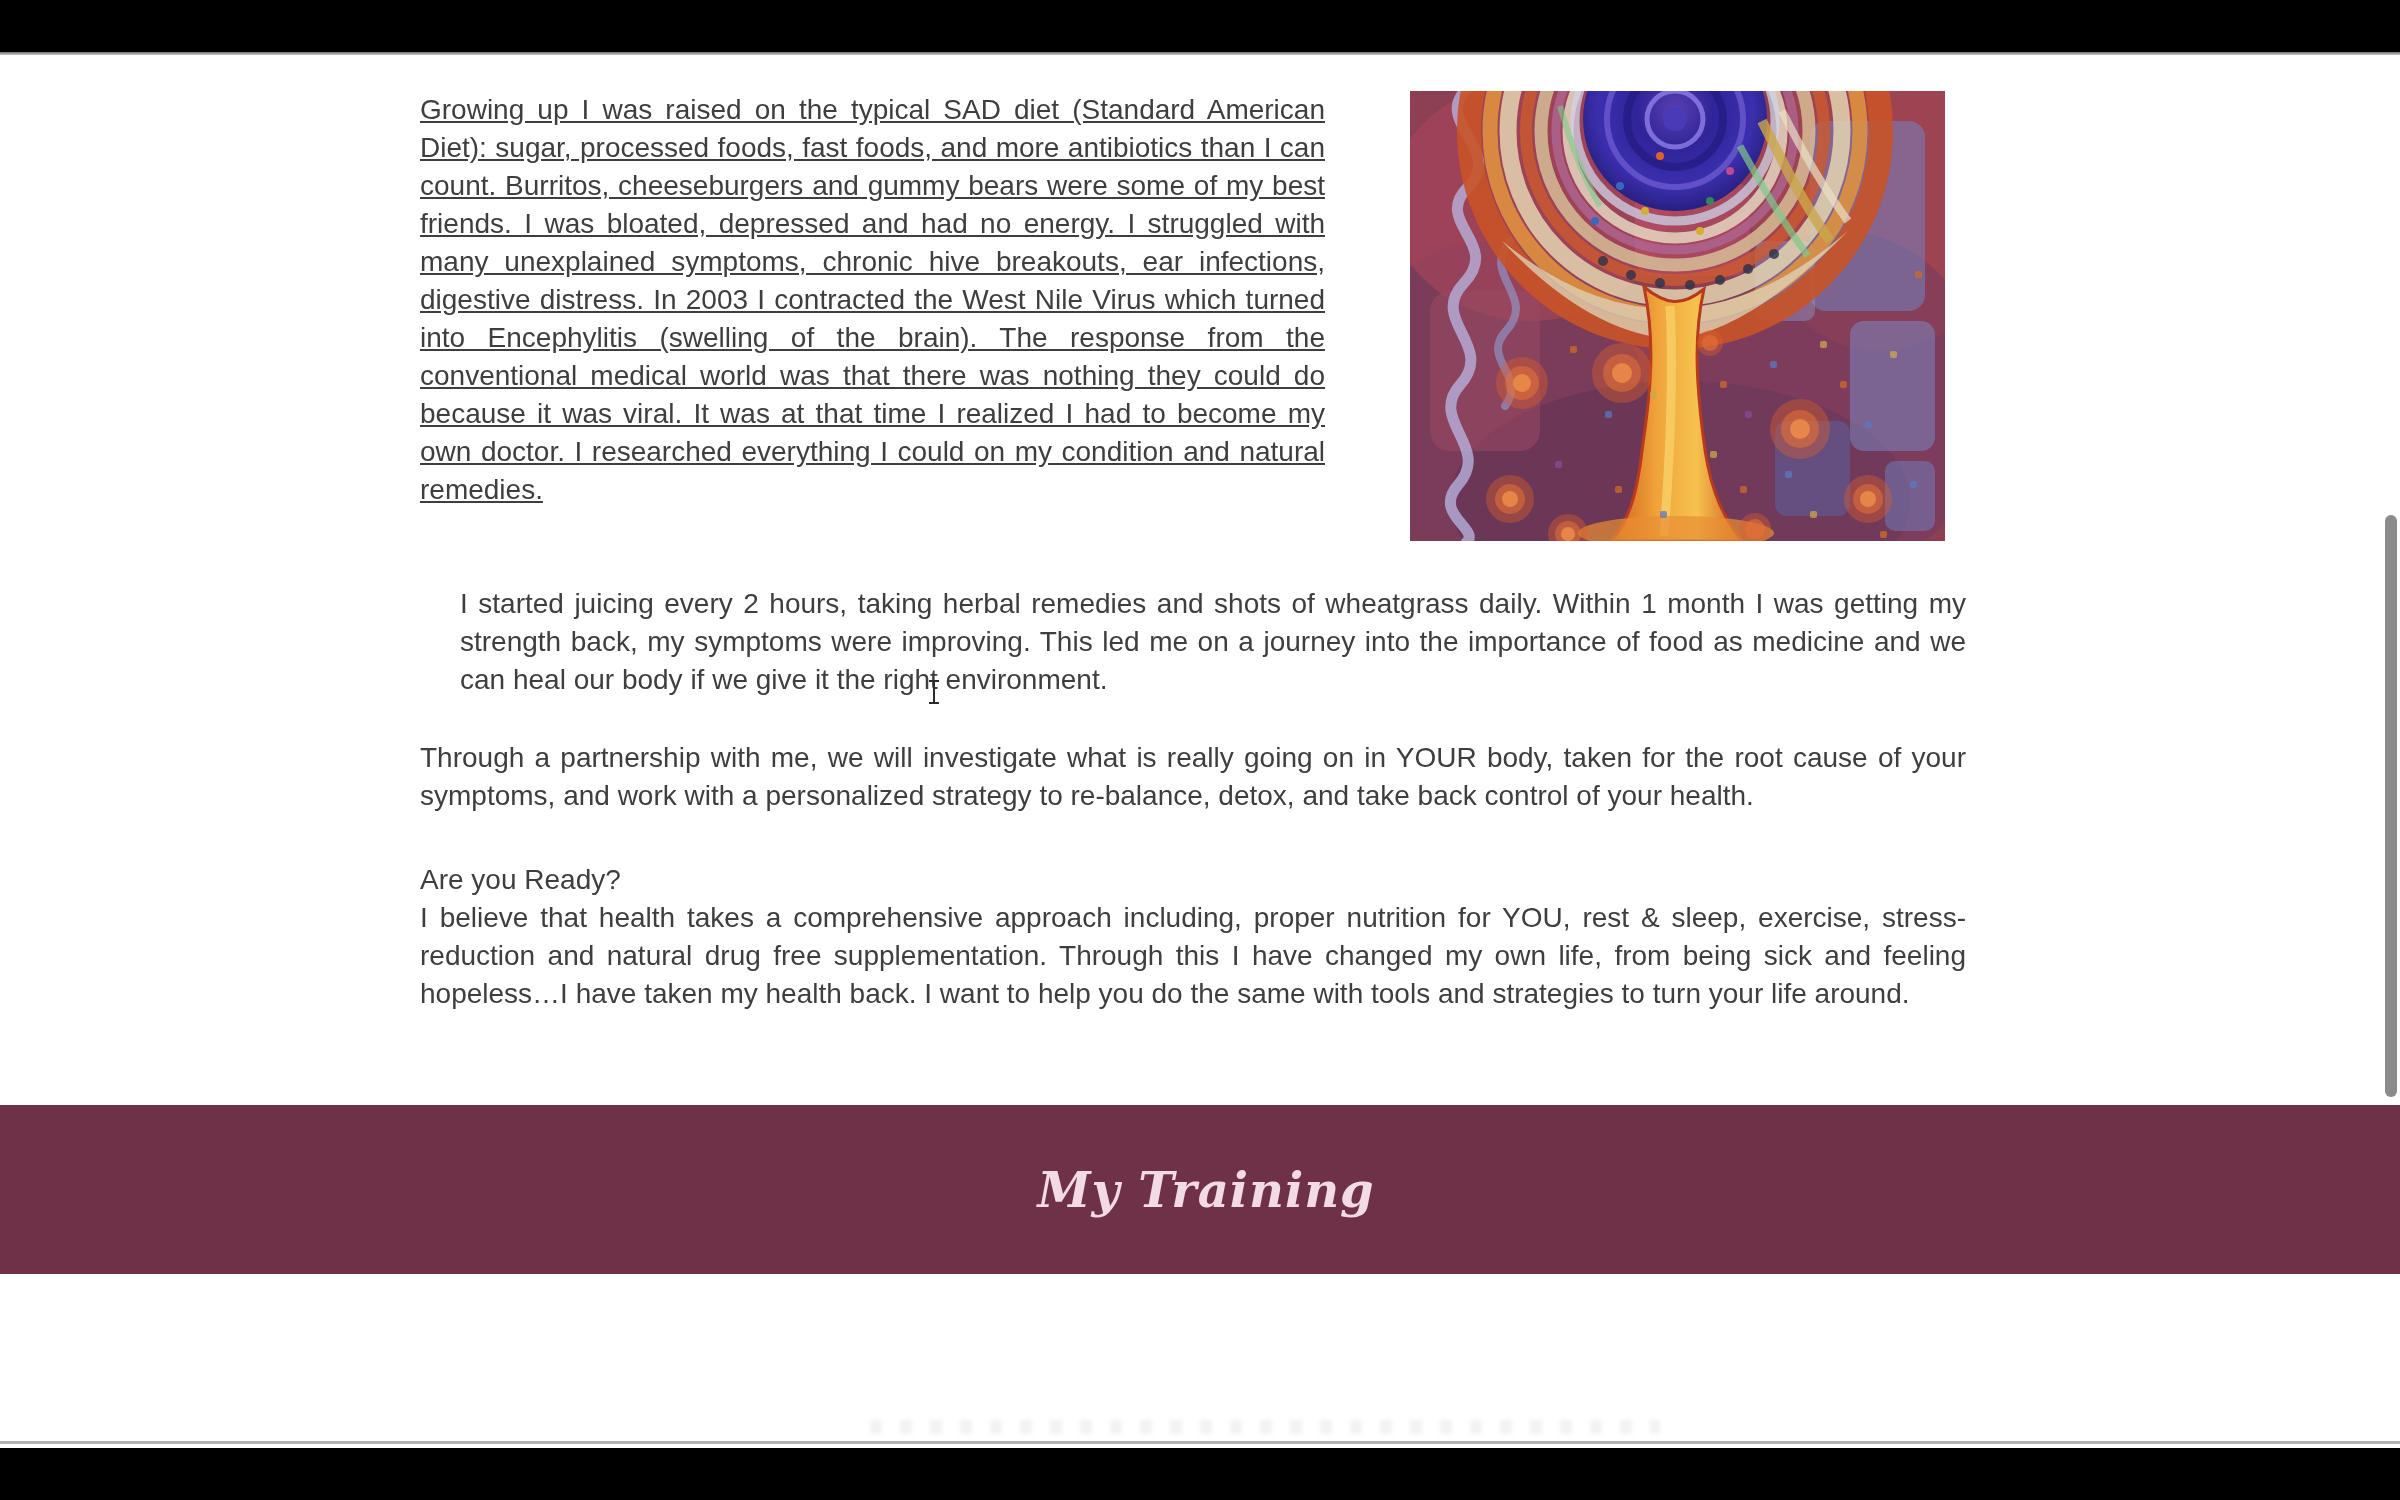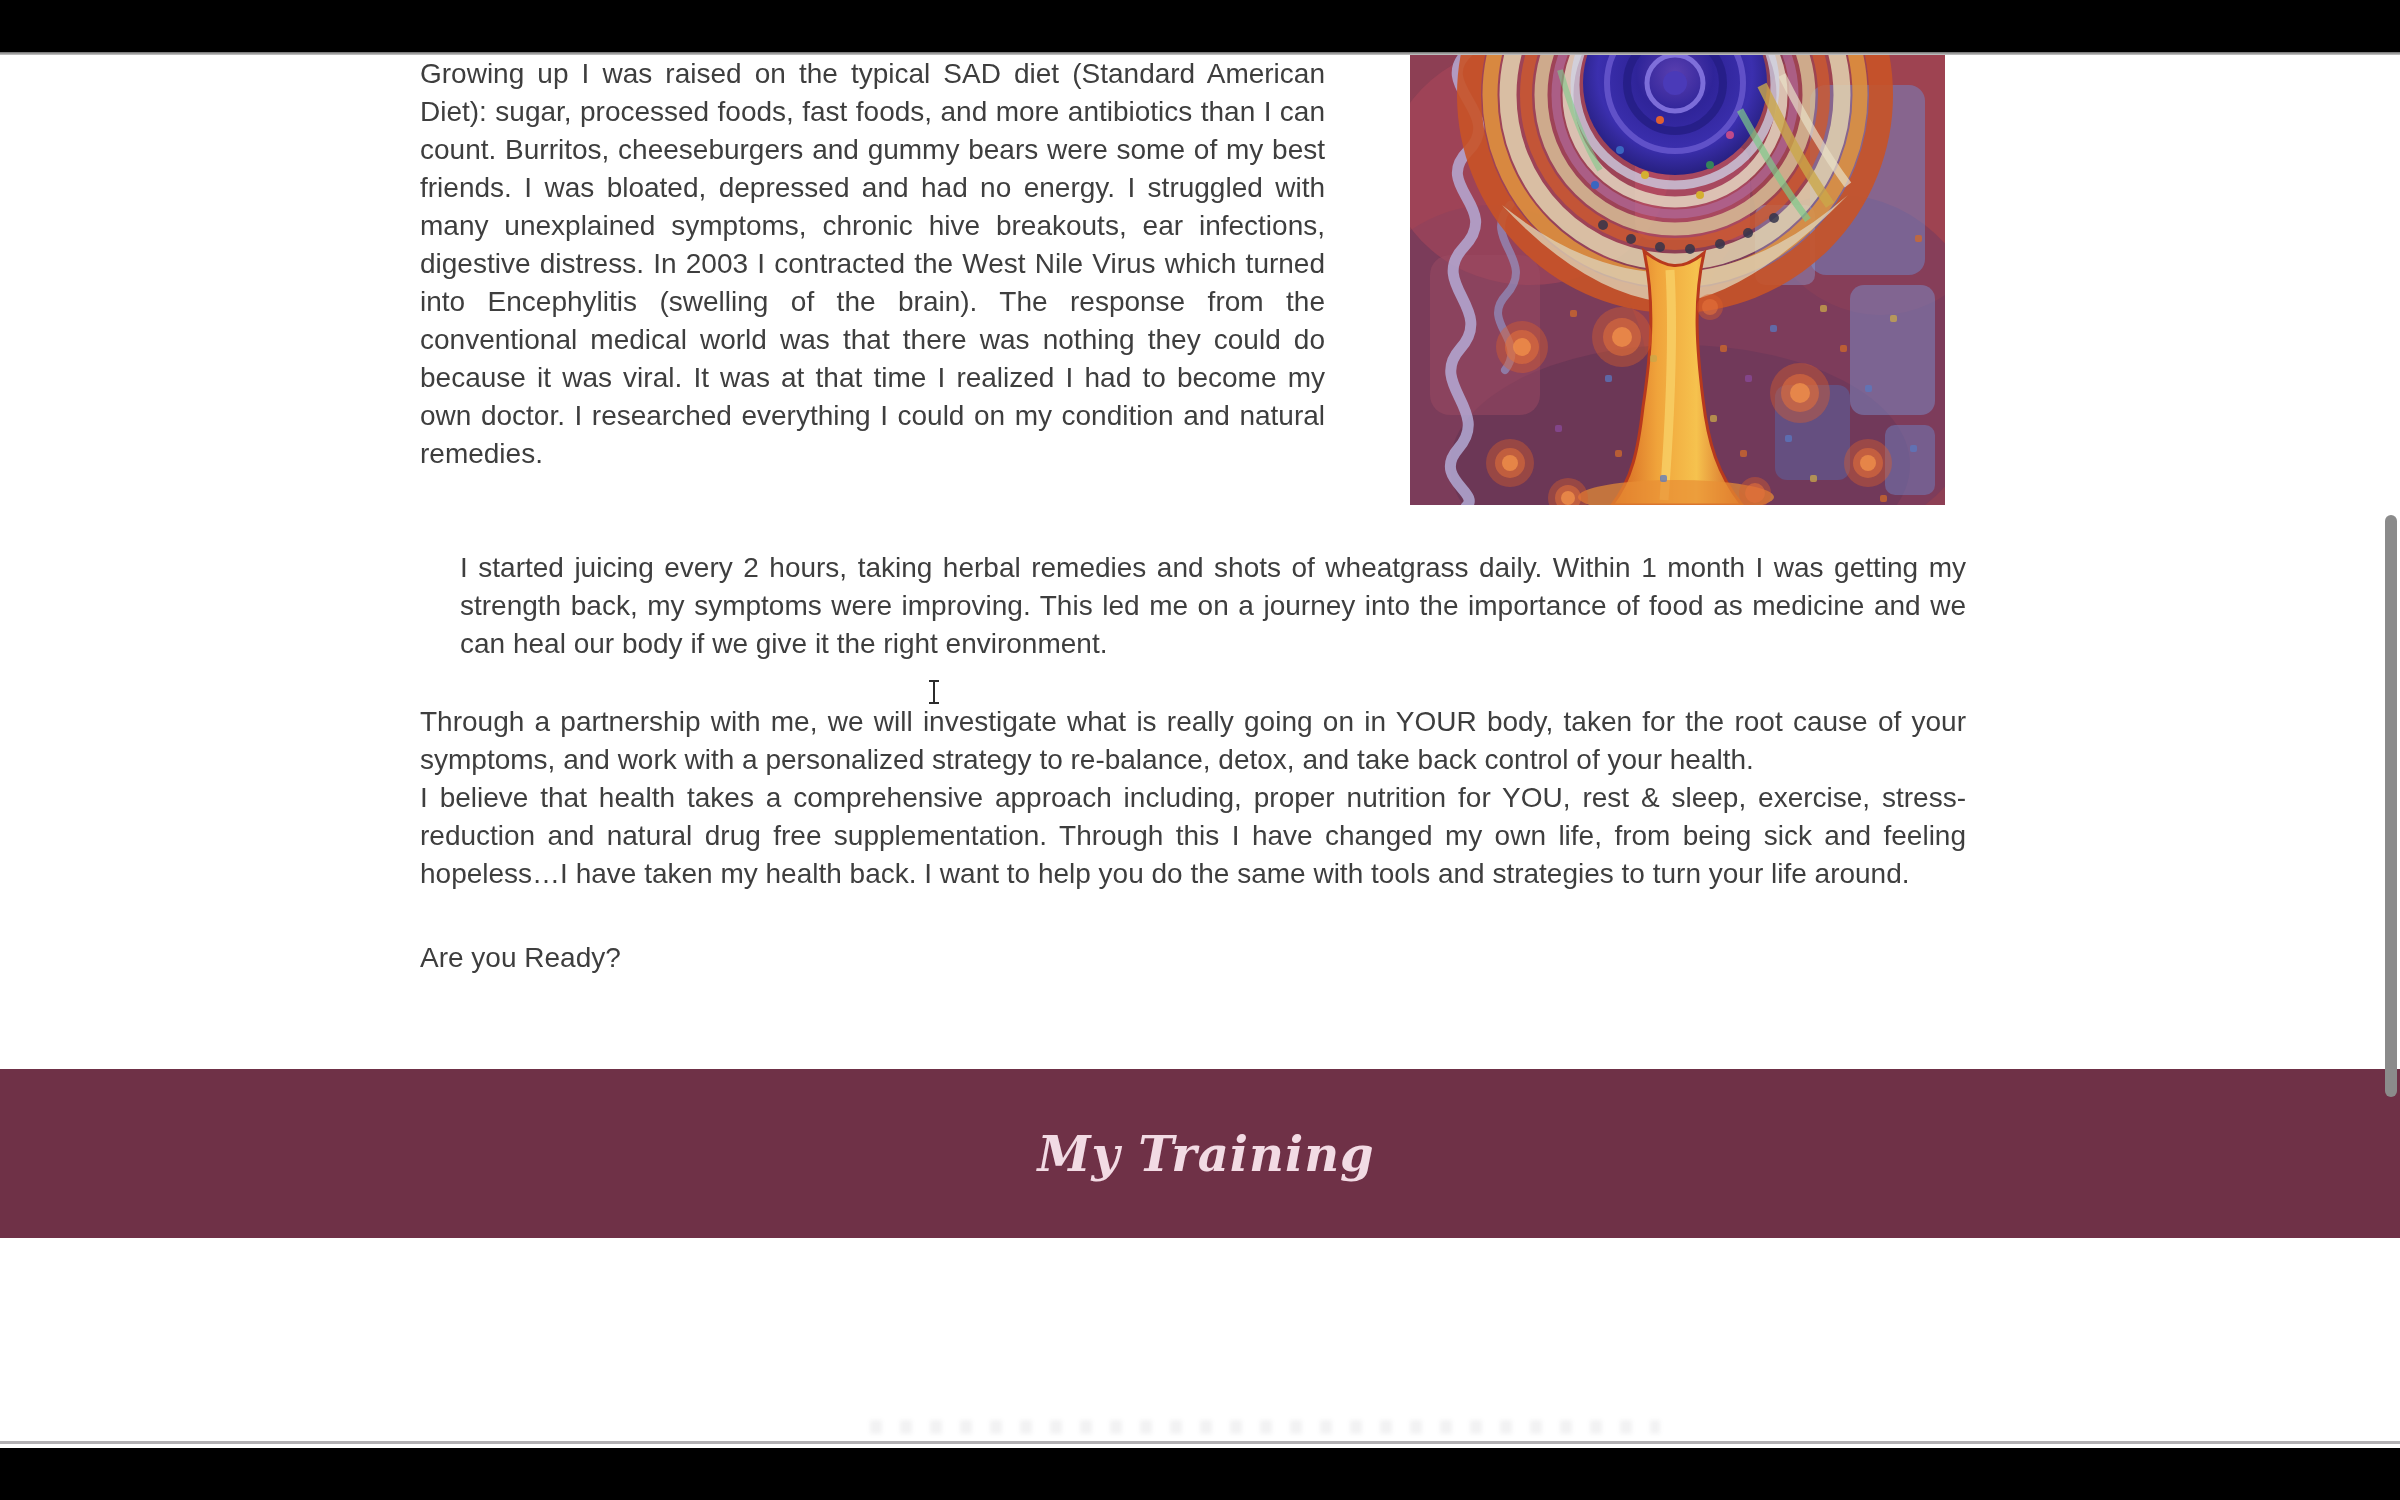--- a/index.html
+++ b/index.html
@@ -15,21 +15,21 @@
   .bottom-hairline{top:1441px;height:3px;background:#b3b1b4;}
   .page{position:absolute;top:55px;left:0;width:2400px;background:#fff;}
   .content{padding:0 434px 0 420px;color:#3e3e3e;}
   .artwork{float:right;width:535px;height:450px;margin:0 21px 40px 85px;}
   .artwork svg{display:block;width:535px;height:450px;}
   .heading{
     margin:33px 0 0 0;font-size:28px;line-height:38px;font-weight:400;
     letter-spacing:.6px;color:#3e3e3e;
   }
   .para{font-size:28px;line-height:38px;margin:0;text-align:justify;color:#3e3e3e;}
-  .p1{}
+  .p1{margin-top:36px;text-decoration:underline;}
   .p2{margin-top:76px;margin-left:40px;}
   .p3a{margin-top:40px;}
   .p3b{margin-top:0;}
   .closing{margin-top:46px;text-align:left;}
   .banner{
     margin-top:92px;height:169px;background:#6f3147;
     display:flex;align-items:center;justify-content:center;padding-left:12px;
   }
   .banner-title{
     margin:0;font-family:"DejaVu Serif","Liberation Serif",serif;
@@ -182,22 +182,22 @@
             <rect x="470" y="440" width="7" height="7" rx="2" fill="#d06a2a"></rect>
             <rect x="500" y="390" width="7" height="7" rx="2" fill="#5a78c0"></rect>
             <rect x="505" y="180" width="7" height="7" rx="2" fill="#d06a2a"></rect>
           </g>
         </svg>
       </figure>
 
       <p class="para p1">Growing up I was raised on the typical SAD diet (Standard American Diet): sugar, processed foods, fast foods, and more antibiotics than I can count. Burritos, cheeseburgers and gummy bears were some of my best friends. I was bloated, depressed and had no energy. I struggled with many unexplained symptoms, chronic hive breakouts, ear infections, digestive distress. In 2003 I contracted the West Nile Virus which turned into Encephylitis (swelling of the brain).  The response from the conventional medical world was that there was nothing they could do because it was viral.  It was at that time I realized I had to become my own doctor.  I researched everything I could on my condition and natural remedies.</p>
       <p class="para p2">I started juicing every 2 hours, taking herbal remedies and shots of wheatgrass daily.  Within 1 month I was getting my strength back, my symptoms were improving.  This led me on a journey into the importance of food as medicine and we can heal our body if we give it the right environment.</p>
       <p class="para p3a">Through a partnership with me, we will investigate what is really going on in YOUR body, taken for the root cause of your symptoms, and work with a personalized strategy to re-balance, detox, and take back control of your health.</p>
+      <p class="para closing">Are you Ready?</p>
       <p class="para p3b">I believe that health takes a comprehensive approach including, proper nutrition for YOU, rest &amp; sleep, exercise, stress-reduction and natural drug free supplementation.  Through this I have changed my own life, from being sick and feeling hopeless…I have taken my health back. I want to help you do the same with tools and strategies to turn your life around.</p>
-      <p class="para closing">Are you Ready?</p>
     </section>
 
     <div class="banner">
       <h1 class="banner-title">My Training</h1>
     </div>
   </div>
 
   <div class="fade-text"></div>
 
   <div class="hairline bottom-hairline"></div>

